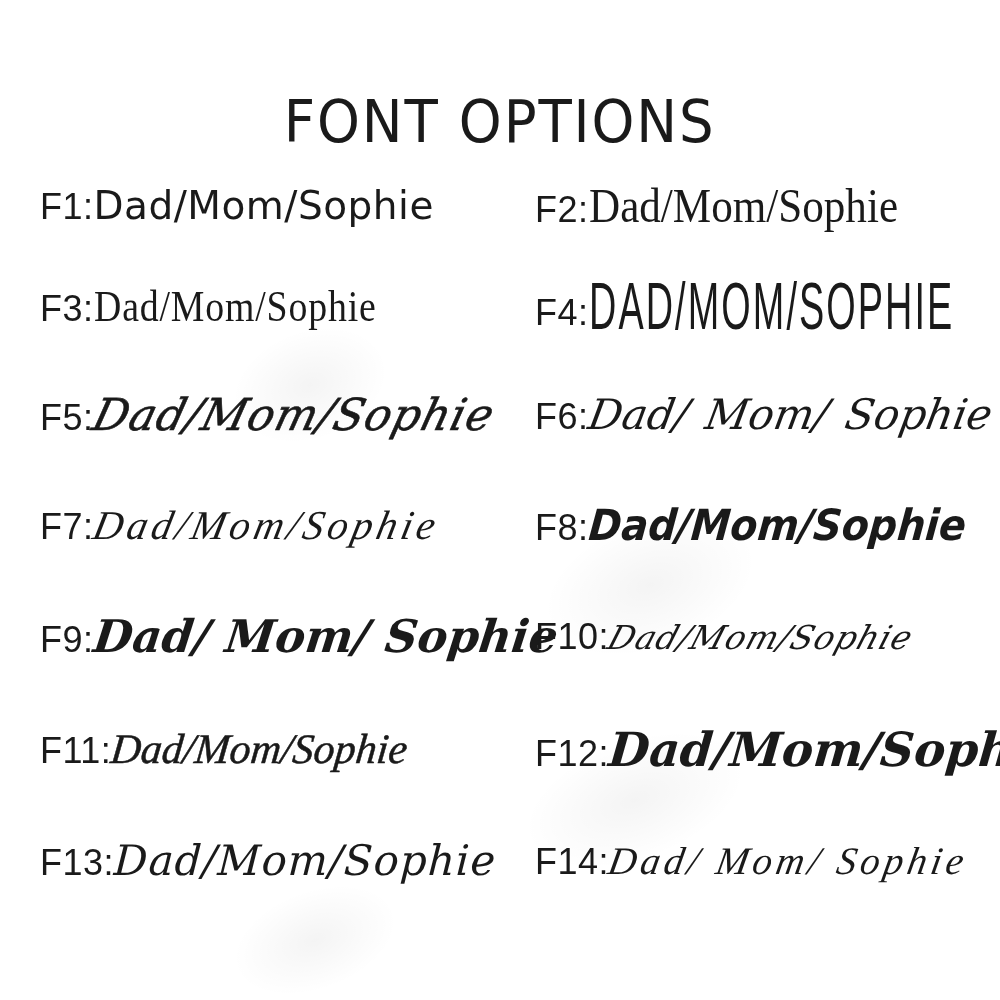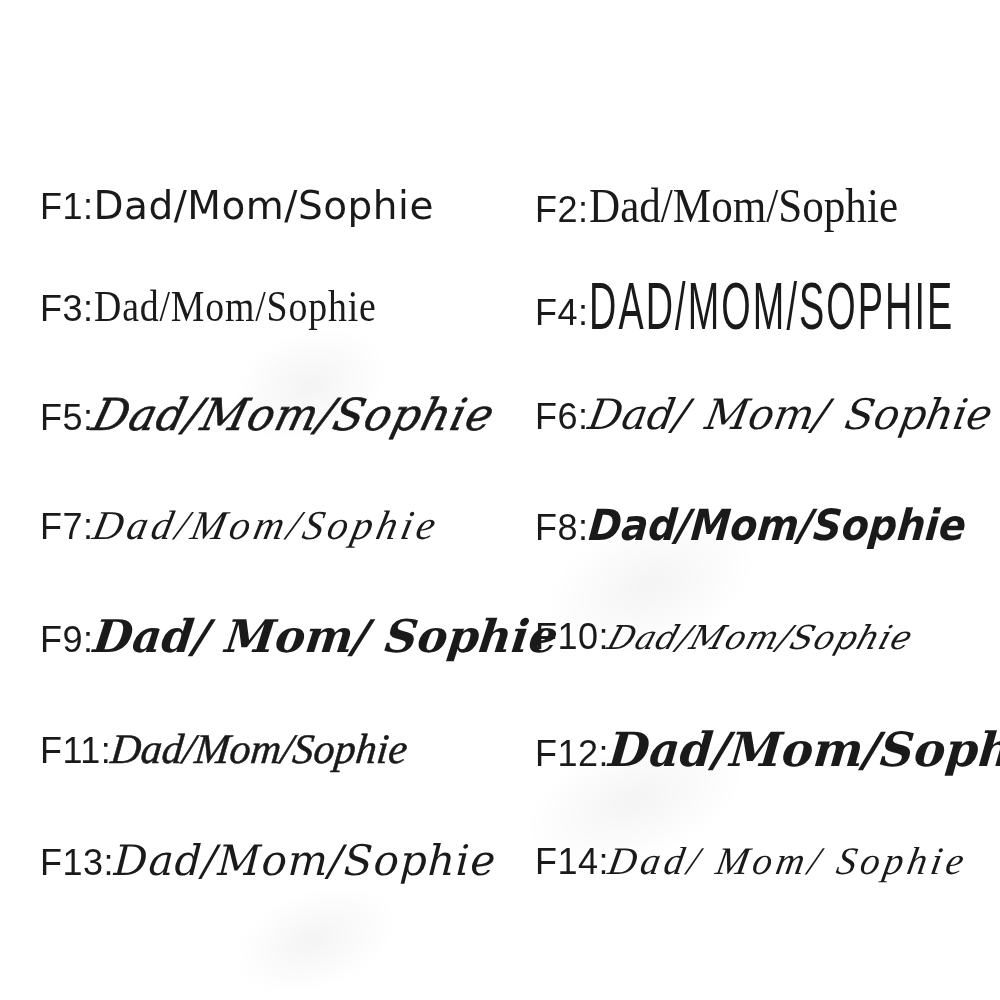--- a/index.html
+++ b/index.html
@@ -109,20 +109,21 @@
 </head>
 <body>
 
 <div class="canvas">
 
   <div class="smudge sm1"></div>
   <div class="smudge sm2"></div>
   <div class="smudge sm3"></div>
   <div class="smudge sm4"></div>
 
+  <h1 class="title"><span class="title-inner">FONT OPTIONS</span></h1>
 
   <div class="grid">
 
     <div class="cell">
       <span class="flabel">F1:</span>
       <span class="sample s1">Dad/Mom/Sophie</span>
     </div>
     <div class="cell">
       <span class="flabel">F2:</span>
       <span class="sample s2">Dad/Mom/Sophie</span>

